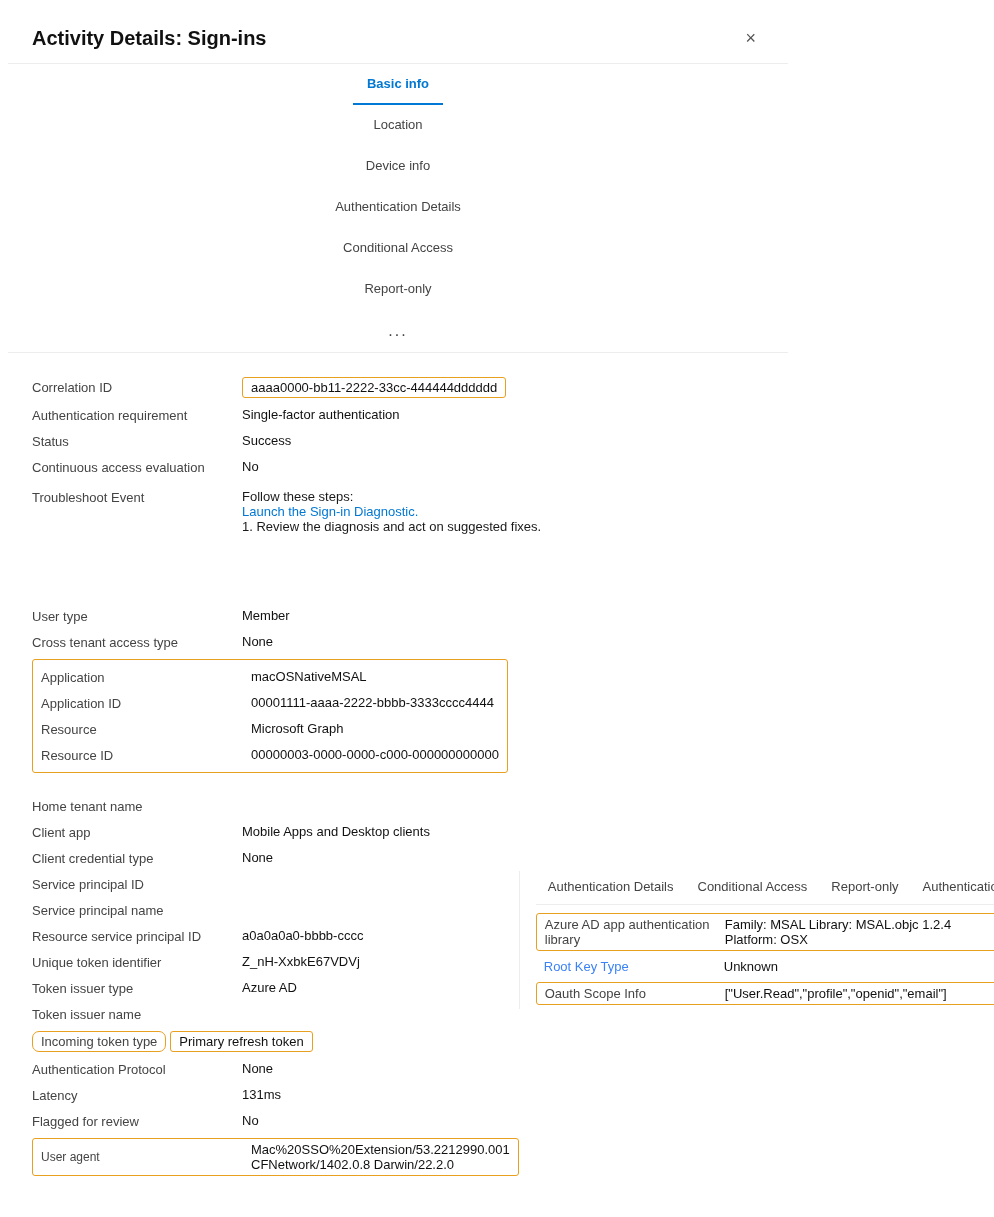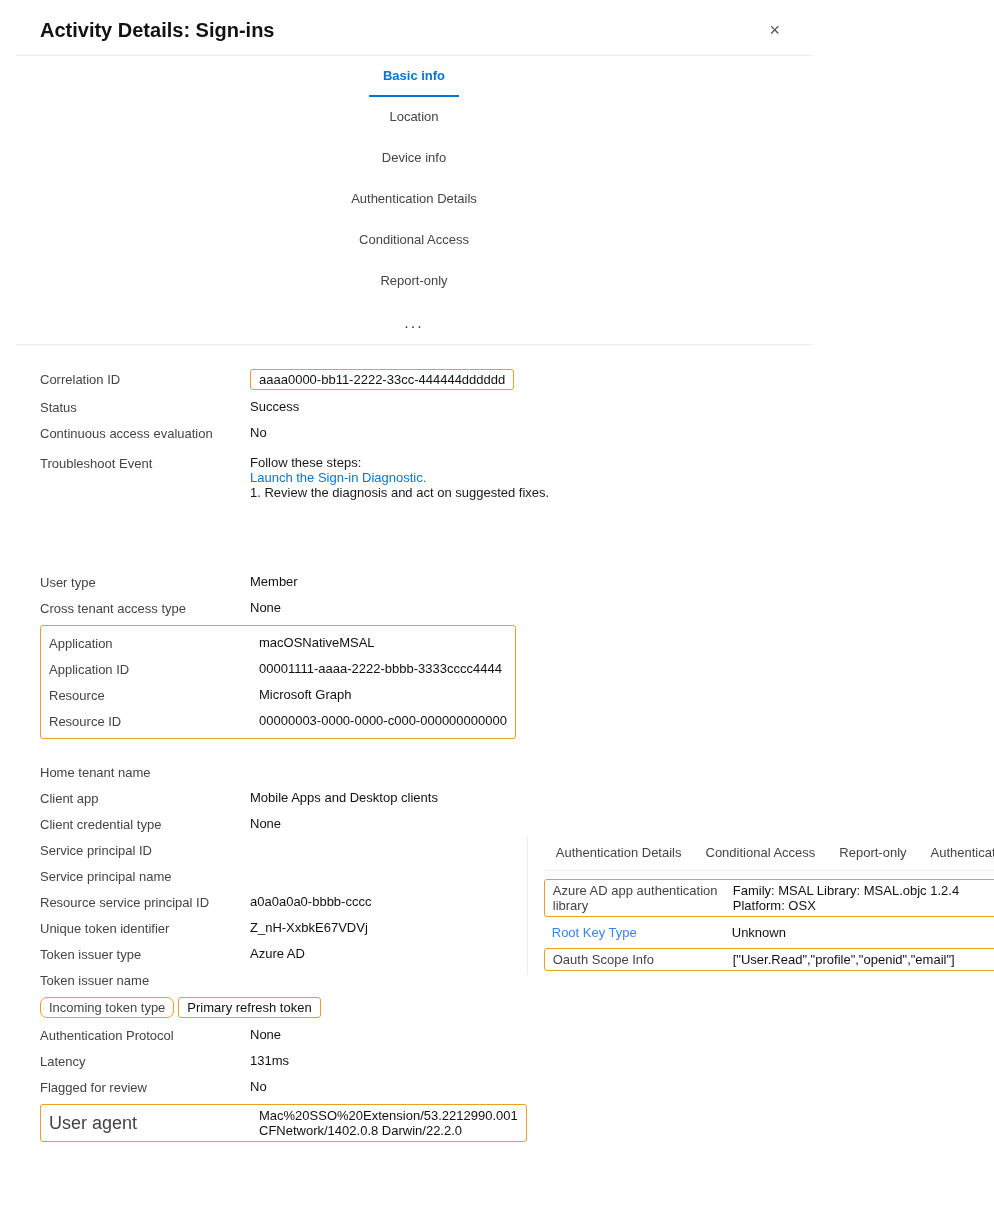--- a/index.html
+++ b/index.html
@@ -7,22 +7,21 @@
       font-family: 'Segoe UI', Arial, sans-serif;
       font-size: 13px;
       background: #fff;
       color: #1a1a1a;
     }
     .dialog {
       width: 796px;
       min-height: 1217px;
       background: #fff;
       position: relative;
-      padding: 0;
-      margin-left: 16px;
+      padding: 8px;
     }
     .dialog-header {
       display: flex;
       justify-content: space-between;
       align-items: center;
       padding: 16px 24px 10px 24px;
       border-bottom: 1px solid #ededed;
     }
     .dialog-title {
       font-size: 20px;
@@ -121,20 +120,24 @@
 
   <div class="content">
 
     
     <div style="margin: 8px 0 4px 0; display:flex; align-items:center;">
       <span style="width:210px; min-width:210px; color:#444; font-size:13px;">Correlation ID</span>
       <span style="border: 1.5px solid #e8a020; border-radius:3px; padding: 2px 8px; font-size:13px; color:#111;">aaaa0000-bb11-2222-33cc-444444dddddd</span>
     </div>
 
     
+    <div class="field-row">
+      <span class="field-label">Authentication requirement</span>
+      <span class="field-value">Single-factor authentication</span>
+    </div>
 
     
     <div class="field-row">
       <span class="field-label">Status</span>
       <span class="field-value">Success</span>
     </div>
 
     
     <div class="field-row">
       <span class="field-label">Continuous access evaluation</span>
@@ -254,21 +257,21 @@
           <span class="field-label">Latency</span>
           <span class="field-value">131ms</span>
         </div>
 
         <div class="field-row">
           <span class="field-label">Flagged for review</span>
           <span class="field-value">No</span>
         </div>
 
         <div style="border: 1.5px solid #e8a020; border-radius: 3px; padding: 3px 8px; margin: 4px 0; display:flex; align-items:center;">
-          <span style="width:210px; min-width:210px; color:#444; font-size:18px;">User agent</span>
+          <span style="width:210px; min-width:210px; color:#444; font-size:12px;">User agent</span>
           <span style="color:#111; font-size:13px;">Mac%20SSO%20Extension/53.2212990.001 CFNetwork/1402.0.8 Darwin/22.2.0</span>
         </div>
       </div>
 
       <div style="width: 490px; border-left: 1px solid #ededed; padding-left: 16px;">
 
         <div style="display:flex; align-items:center; gap:0; border-bottom: 1px solid #ededed; margin-bottom: 8px;">
           <div class="secondary-tab">Authentication Details</div>
           <div class="secondary-tab">Conditional Access</div>
           <div class="secondary-tab">Report-only</div>

